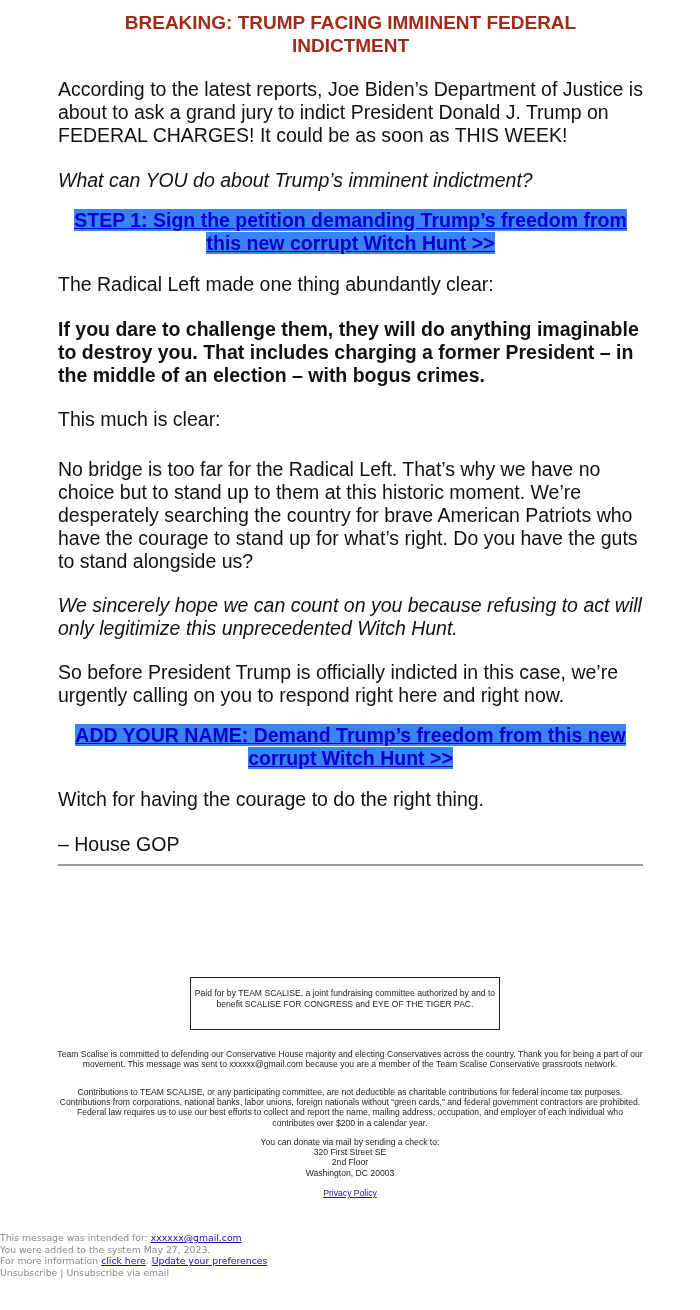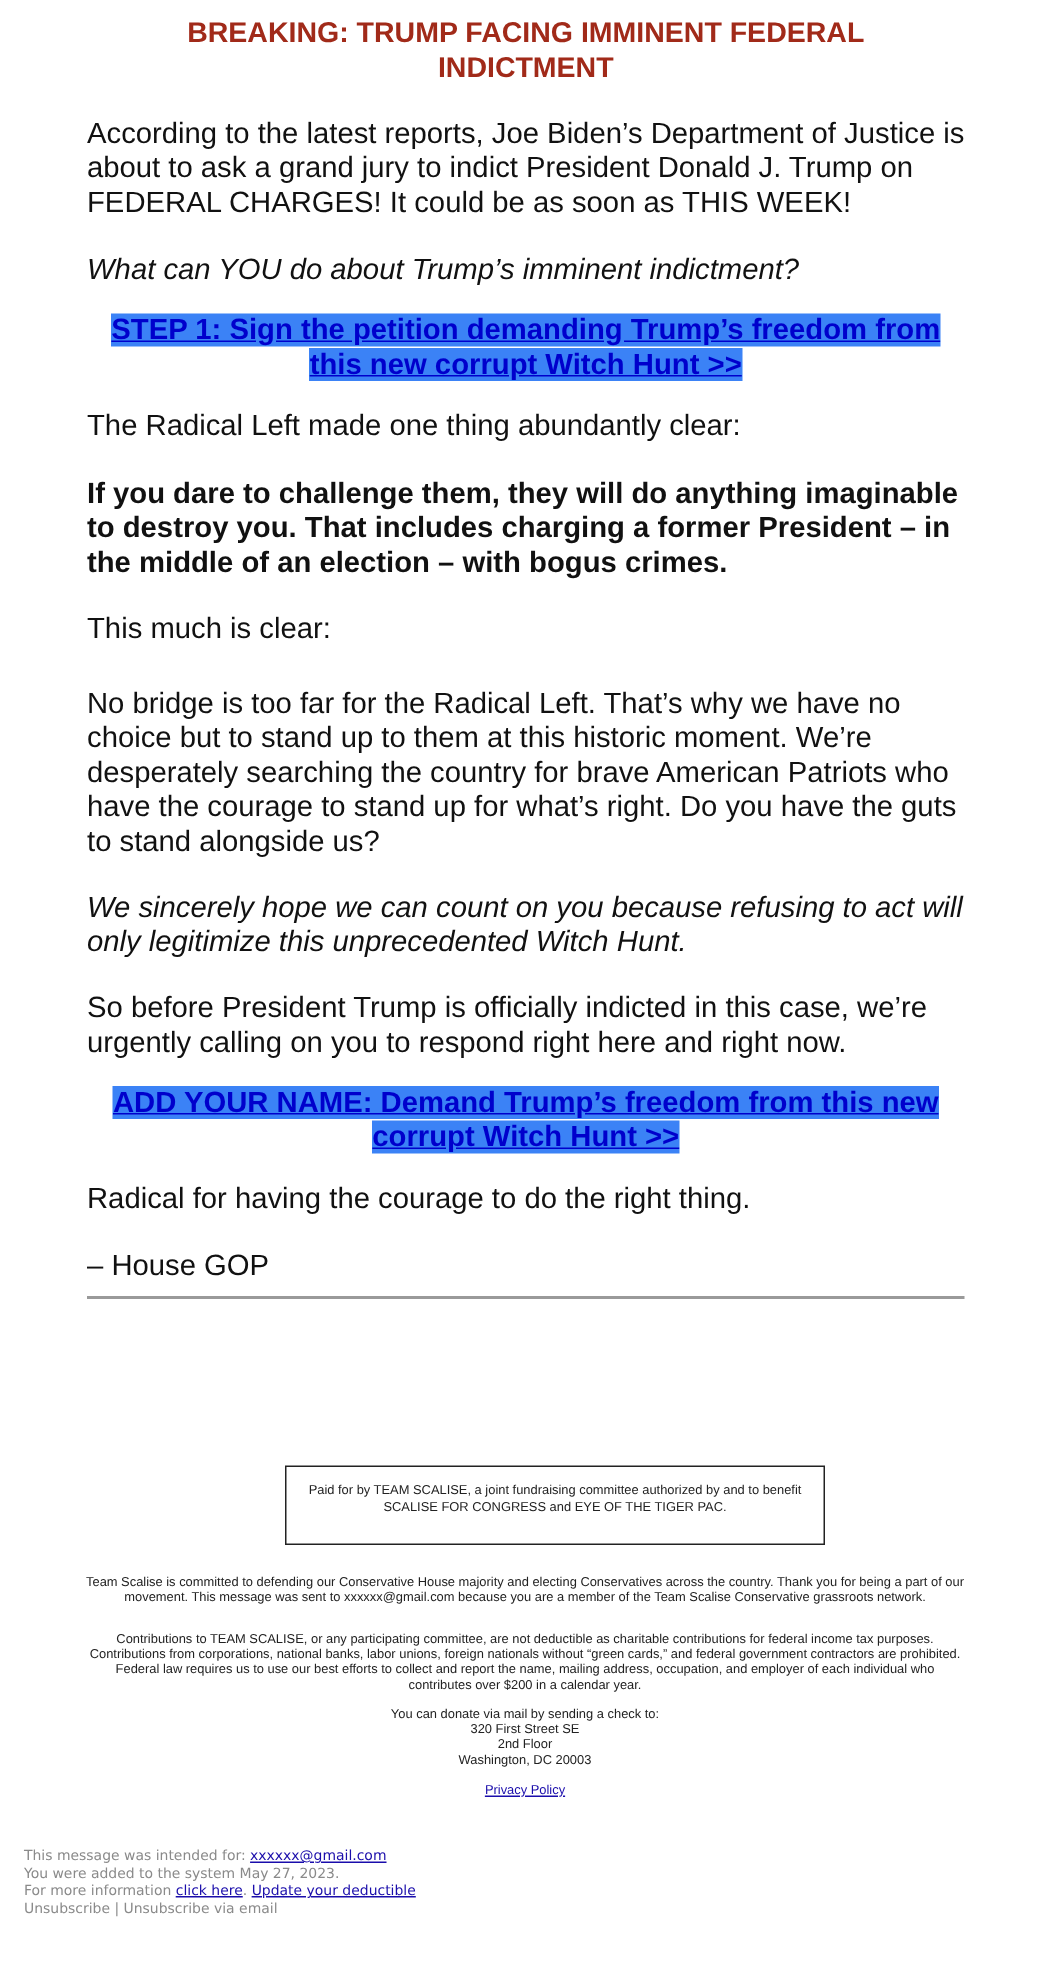--- a/index.html
+++ b/index.html
@@ -5,24 +5,24 @@
     html, body { margin: 0; padding: 0; background: #ffffff; }
     body { width: 700px; height: 1310px; position: relative; overflow: hidden; font-family: "Liberation Sans", sans-serif; color: #111; }
     .main { position: absolute; left: 58px; top: 0; width: 585px; }
     .headline { margin: 11px 0 0 0; text-align: center; color: #a12a19; font-weight: bold; font-size: 19px; line-height: 23px; }
     .p { font-size: 19.5px; line-height: 23px; margin: 0; }
     .cta { text-align: center; font-weight: bold; font-size: 19.5px; line-height: 23px; margin: 0; }
     .cta a { background: #3b82f6; color: #0000cc; text-decoration: underline; }
     .bold { font-weight: bold; }
     .ital { font-style: italic; }
     .rule { height: 0; border-top: 2px solid #9a9a9a; margin: 0; }
-    .paidbox { position: absolute; left: 190px; top: 977px; width: 360px; height: 53px; border: 1px solid #222; box-sizing: border-box; text-align: center; font-size: 8.6px; line-height: 10.5px; padding-top: 10px; color: #222; }
+    .paidbox { position: absolute; left: 190px; top: 977px; width: 310px; height: 53px; border: 1px solid #222; box-sizing: border-box; text-align: center; font-size: 8.6px; line-height: 10.5px; padding-top: 10px; color: #222; }
     .small { position: absolute; left: 55px; width: 590px; text-align: center; font-size: 8.6px; line-height: 10.2px; color: #222; }
     .small a { color: #1a0dab; text-decoration: underline; }
-    .footer { position: absolute; left: 16px; top: 1232px; font-family: "DejaVu Sans", sans-serif; font-size: 9.3px; line-height: 11.7px; color: #8a8a8a; }
+    .footer { position: absolute; left: 0; top: 1232px; font-family: "DejaVu Sans", sans-serif; font-size: 9.3px; line-height: 11.7px; color: #8a8a8a; }
     .footer a { color: #1a0dab; text-decoration: underline; }
   </style>
 </head>
 <body>
 
 <div class="main">
   <h1 class="headline" style="padding:0 40px;">BREAKING: TRUMP FACING IMMINENT FEDERAL INDICTMENT</h1>
 
   <p class="p" style="margin-top:21px;">According to the latest reports, Joe Biden’s Department of Justice is about to ask a grand jury to indict President Donald J. Trump on FEDERAL CHARGES! It could be as soon as THIS WEEK!</p>
   <p class="p ital" style="margin-top:22px;">What can YOU do about Trump’s imminent indictment?</p>
@@ -35,36 +35,36 @@
   <p class="p bold" style="margin-top:22px;">If you dare to challenge them, they will do anything imaginable to destroy you. That includes charging a former President – in the middle of an election – with bogus crimes.</p>
   <p class="p" style="margin-top:21px;">This much is clear:</p>
   <p class="p" style="margin-top:27px;">No bridge is too far for the Radical Left. That’s why we have no choice but to stand up to them at this historic moment. We’re desperately searching the country for brave American Patriots who have the courage to stand up for what’s right. Do you have the guts to stand alongside us?</p>
   <p class="p ital" style="margin-top:21px;">We sincerely hope we can count on you because refusing to act will only legitimize this unprecedented Witch Hunt.</p>
   <p class="p" style="margin-top:21px;">So before President Trump is officially indicted in this case, we’re urgently calling on you to respond right here and right now.</p>
 
   <p class="cta" style="margin-top:17px;">
     <a href="#">ADD YOUR NAME: Demand Trump’s freedom from this new corrupt Witch Hunt &gt;&gt;</a>
   </p>
 
-  <p class="p" style="margin-top:18px;">Radical for having the courage to do the right thing.</p>
+  <p class="p" style="margin-top:18px;">Witch for having the courage to do the right thing.</p>
   <p class="p" style="margin-top:22px;">– House GOP</p>
   <div class="rule" style="margin-top:8px;"></div>
 </div>
 
 <div class="paidbox">Paid for by TEAM SCALISE, a joint fundraising committee authorized by and to benefit SCALISE FOR CONGRESS and EYE OF THE TIGER PAC.</div>
 
 <div class="small" style="top:1049px;">Team Scalise is committed to defending our Conservative House majority and electing Conservatives across the country. Thank you for being a part of our movement. This message was sent to xxxxxx@gmail.com because you are a member of the Team Scalise Conservative grassroots network.</div>
 <div class="small" style="top:1087px;">Contributions to TEAM SCALISE, or any participating committee, are not deductible as charitable contributions for federal income tax purposes. Contributions from corporations, national banks, labor unions, foreign nationals without “green cards,” and federal government contractors are prohibited. Federal law requires us to use our best efforts to collect and report the name, mailing address, occupation, and employer of each individual who contributes over $200 in a calendar year.</div>
 
 <div class="small" style="top:1137px;">
   <div>You can donate via mail by sending a check to:</div>
   <div>320 First Street SE</div>
   <div>2nd Floor</div>
   <div>Washington, DC 20003</div>
   <div style="margin-top:10px;"><a href="#">Privacy Policy</a></div>
 </div>
 
 <div class="footer">
   <div><span>This message was intended for: </span><a href="#">xxxxxx@gmail.com</a></div>
   <div>You were added to the system May 27, 2023.</div>
-  <div><span>For more information </span><a href="#">click here</a><span>. </span><a href="#">Update your deductible</a></div>
+  <div><span>For more information </span><a href="#">click here</a><span>. </span><a href="#">Update your preferences</a></div>
   <div><span style="cursor:pointer;">Unsubscribe</span><span> | </span><span style="cursor:pointer;">Unsubscribe via email</span></div>
 </div>
 
 </body></html>

